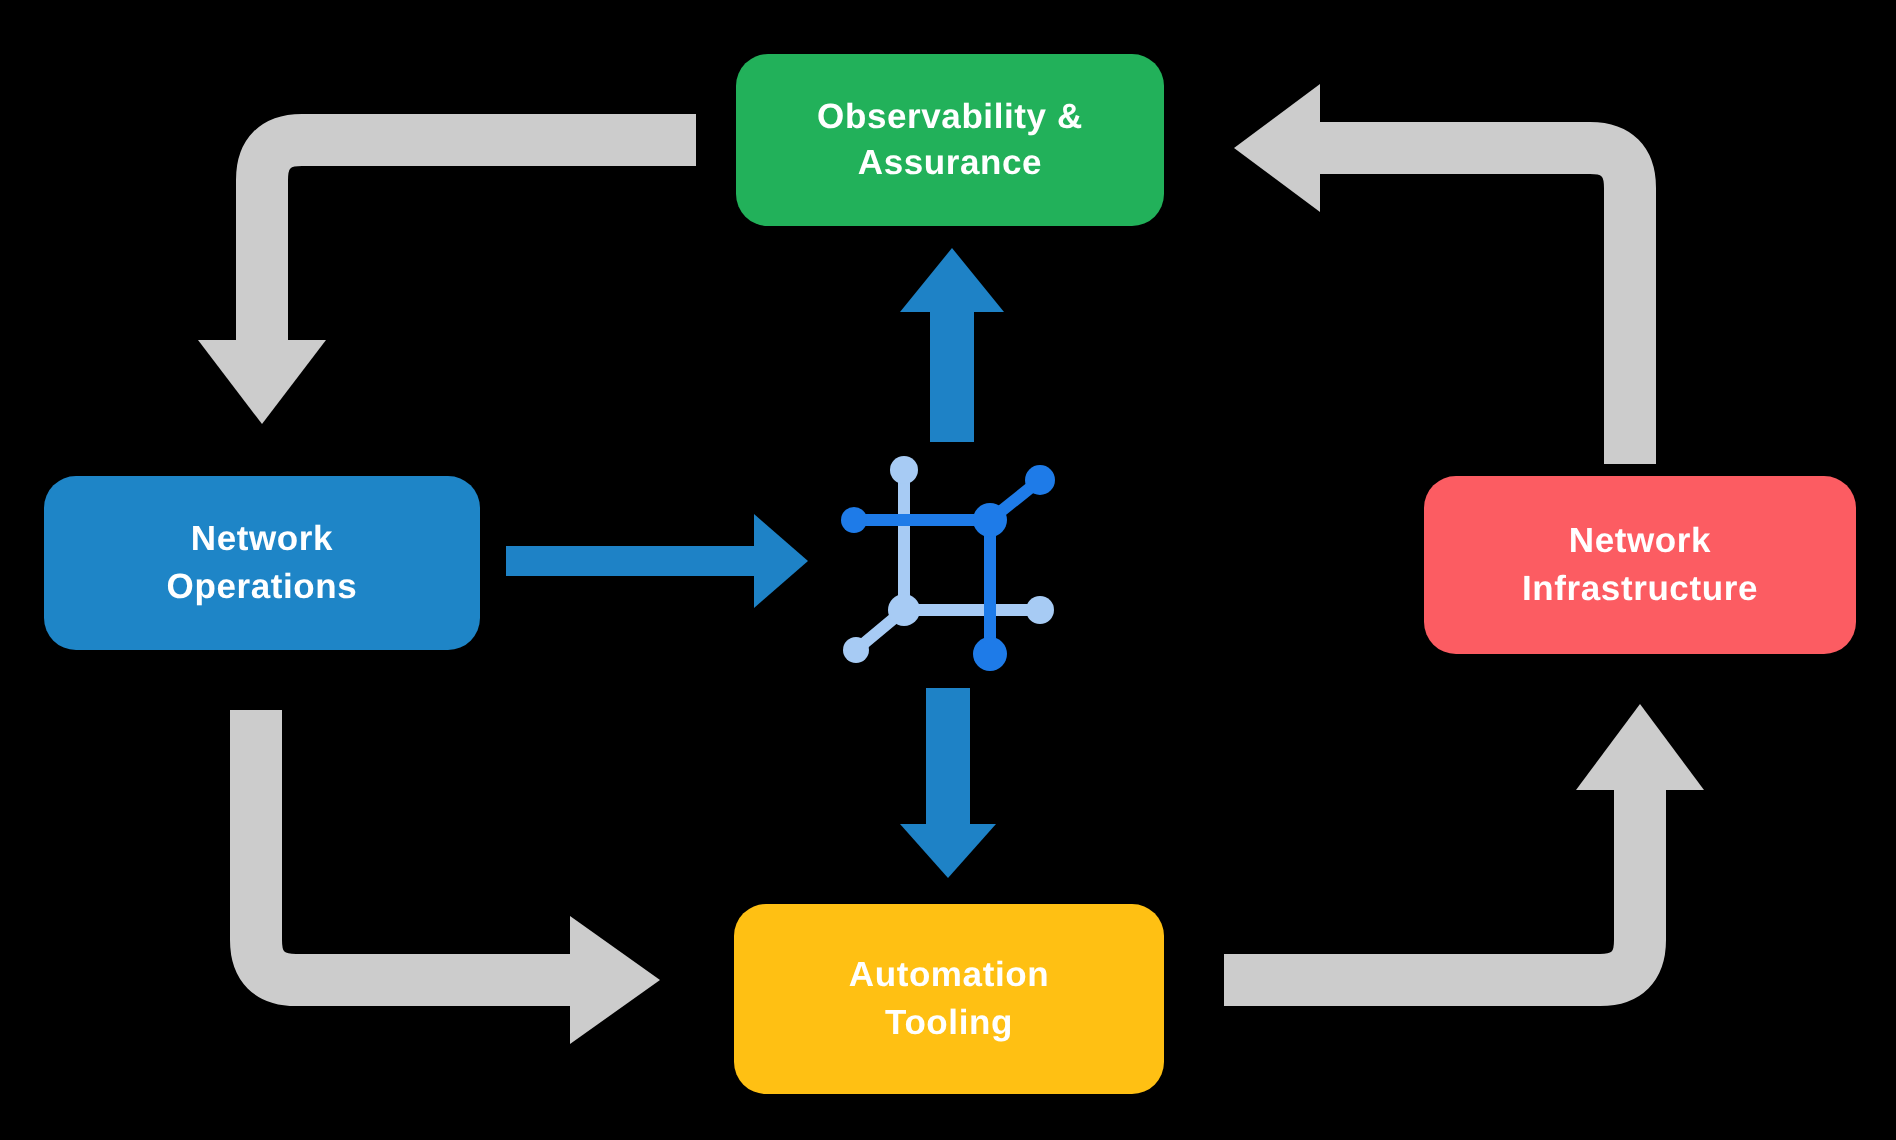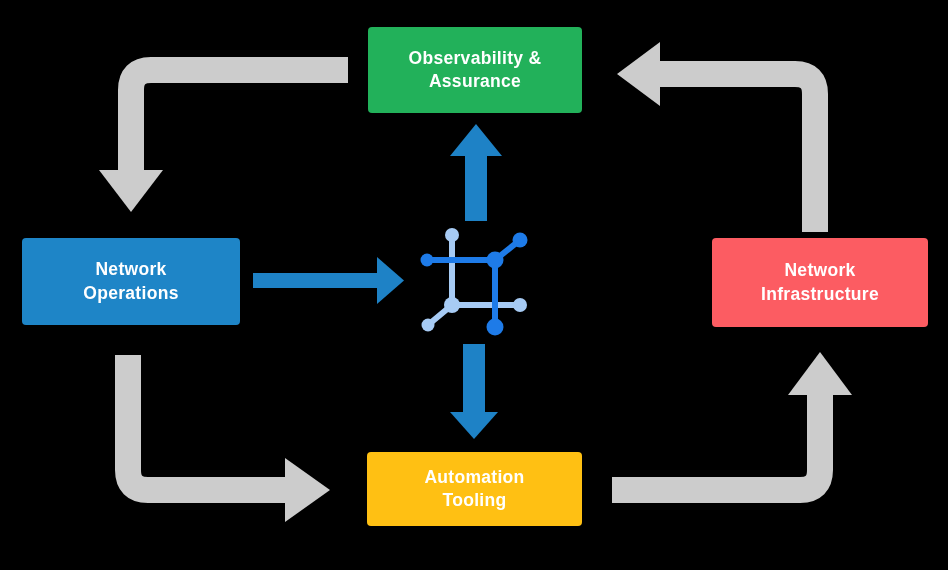--- a/index.html
+++ b/index.html
@@ -5,34 +5,34 @@
   html,body{margin:0;padding:0;background:#000;}
   .stage{
     position:relative;
     width:948px;height:570px;
     background:#000;
     overflow:hidden;
     font-family:"Liberation Sans","DejaVu Sans",sans-serif;
   }
   .node{
     position:absolute;
-    border-radius:4px;
+    border-radius:16px;
     display:flex;align-items:center;justify-content:center;
     text-align:center;
     color:#fff;
     font-size:17.5px;
     font-weight:600;
     line-height:1.32;
     letter-spacing:.3px;
     white-space:pre-line;
   }
   .node-observability{left:368px;top:27px;width:214px;height:86px;}
   .node-operations{left:22px;top:238px;width:218px;height:87px;}
   .node-infrastructure{left:712px;top:238px;width:216px;height:89px;}
-  .node-automation{left:367px;top:452px;width:215px;height:74px;justify-content:center;}
+  .node-automation{left:367px;top:452px;width:215px;height:95px;justify-content:center;}
   .arrow{position:absolute;display:block;}
   .a-tl{left:88px;top:45px;}
   .a-bl{left:100px;top:352px;}
   .a-br{left:605px;top:345px;}
   .a-tr{left:610px;top:40px;}
   .a-c-left{left:250px;top:255px;}
   .a-c-up{left:444px;top:120px;}
   .a-c-down{left:444px;top:342px;}
   .center-icon{left:413px;top:223px;}
 </style>

